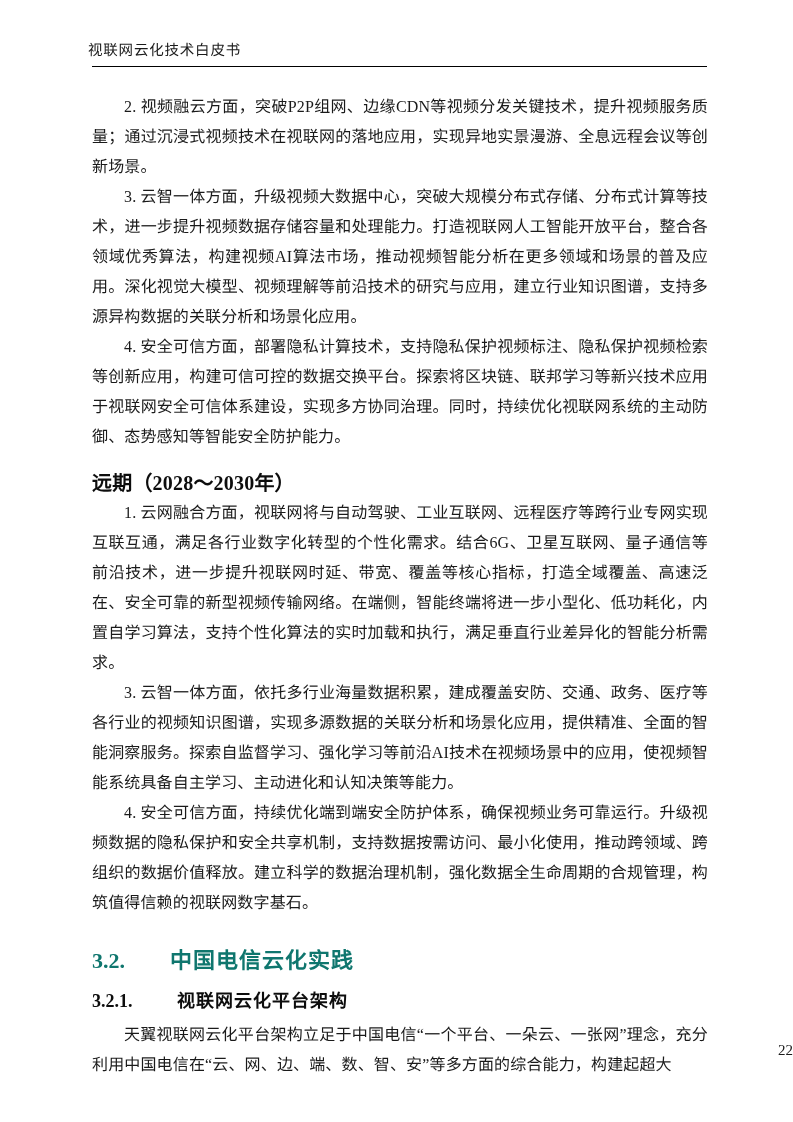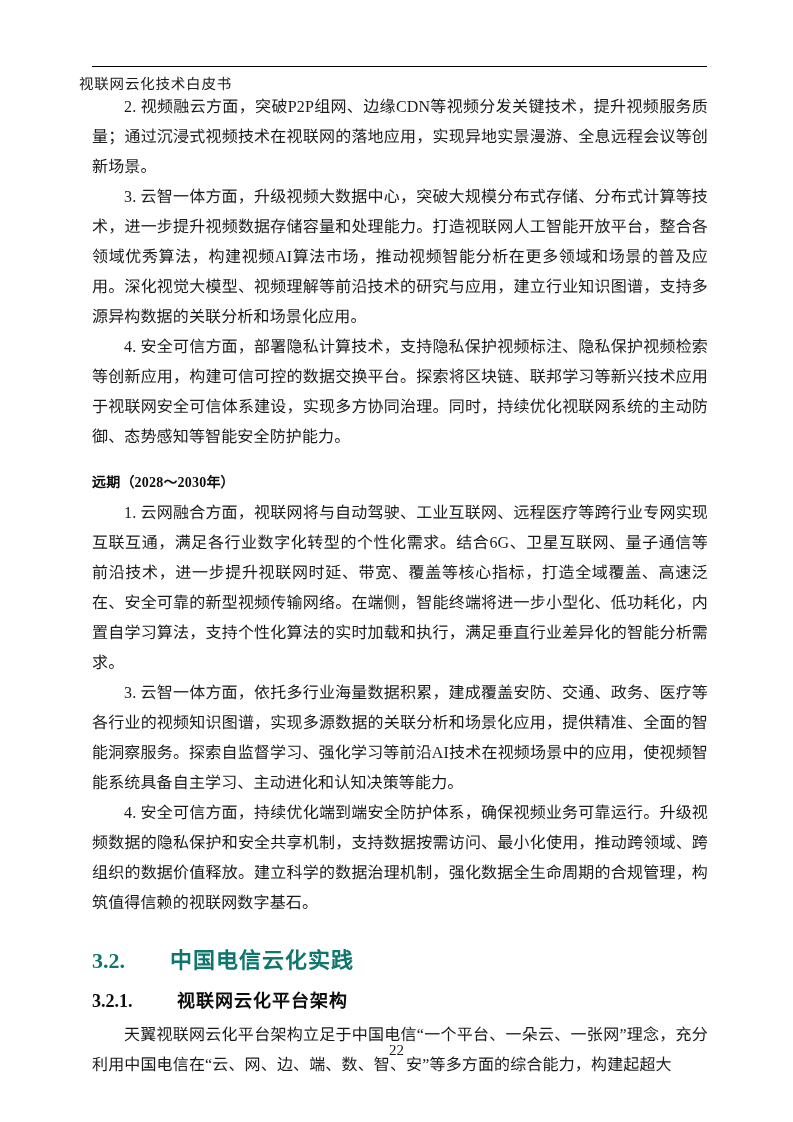--- a/index.html
+++ b/index.html
@@ -19,24 +19,23 @@
     height: 1122px;
     margin: 0 auto;
     background: #ffffff;
     overflow: hidden;
     box-sizing: border-box;
   }
 
   
   .page-header {
     position: absolute;
-    left: 79px;
+    left: 88px;
     top: 40px;
     width: 615px;
-    margin-top: 34px;
   }
   .page-header .header-title {
     font-family: "Liberation Serif", "DejaVu Serif", serif;
     font-size: 14.5px;
     line-height: 20px;
     letter-spacing: 0.8px;
     color: #1a1a1a;
     white-space: nowrap;
   }
   .header-rule {
@@ -65,21 +64,21 @@
     text-indent: 2em;
     letter-spacing: 0.15px;
     color: #1a1a1a;
     word-break: break-all;
   }
 
   
   .sub-label {
     margin: 0;
     padding-top: 16px;
-    font-size: 14px;
+    font-size: 20px;
     line-height: 30px;
     font-weight: bold;
     text-indent: 0;
     letter-spacing: 0.2px;
     color: #0d0d0d;
   }
 
   
   .h2-heading {
     margin: 0;
@@ -125,21 +124,21 @@
   .after-heading {
     padding-top: 4px;
   }
 
   
   .page-footer {
     position: absolute;
     left: 0;
     top: 1040px;
     width: 793px;
-    text-align: center;
+    text-align: right;
   }
   .page-footer .page-number {
     font-family: "Liberation Serif", "DejaVu Serif", serif;
     font-size: 15px;
     line-height: 20px;
     color: #1a1a1a;
   }
 </style>
 </head>
 <body>

